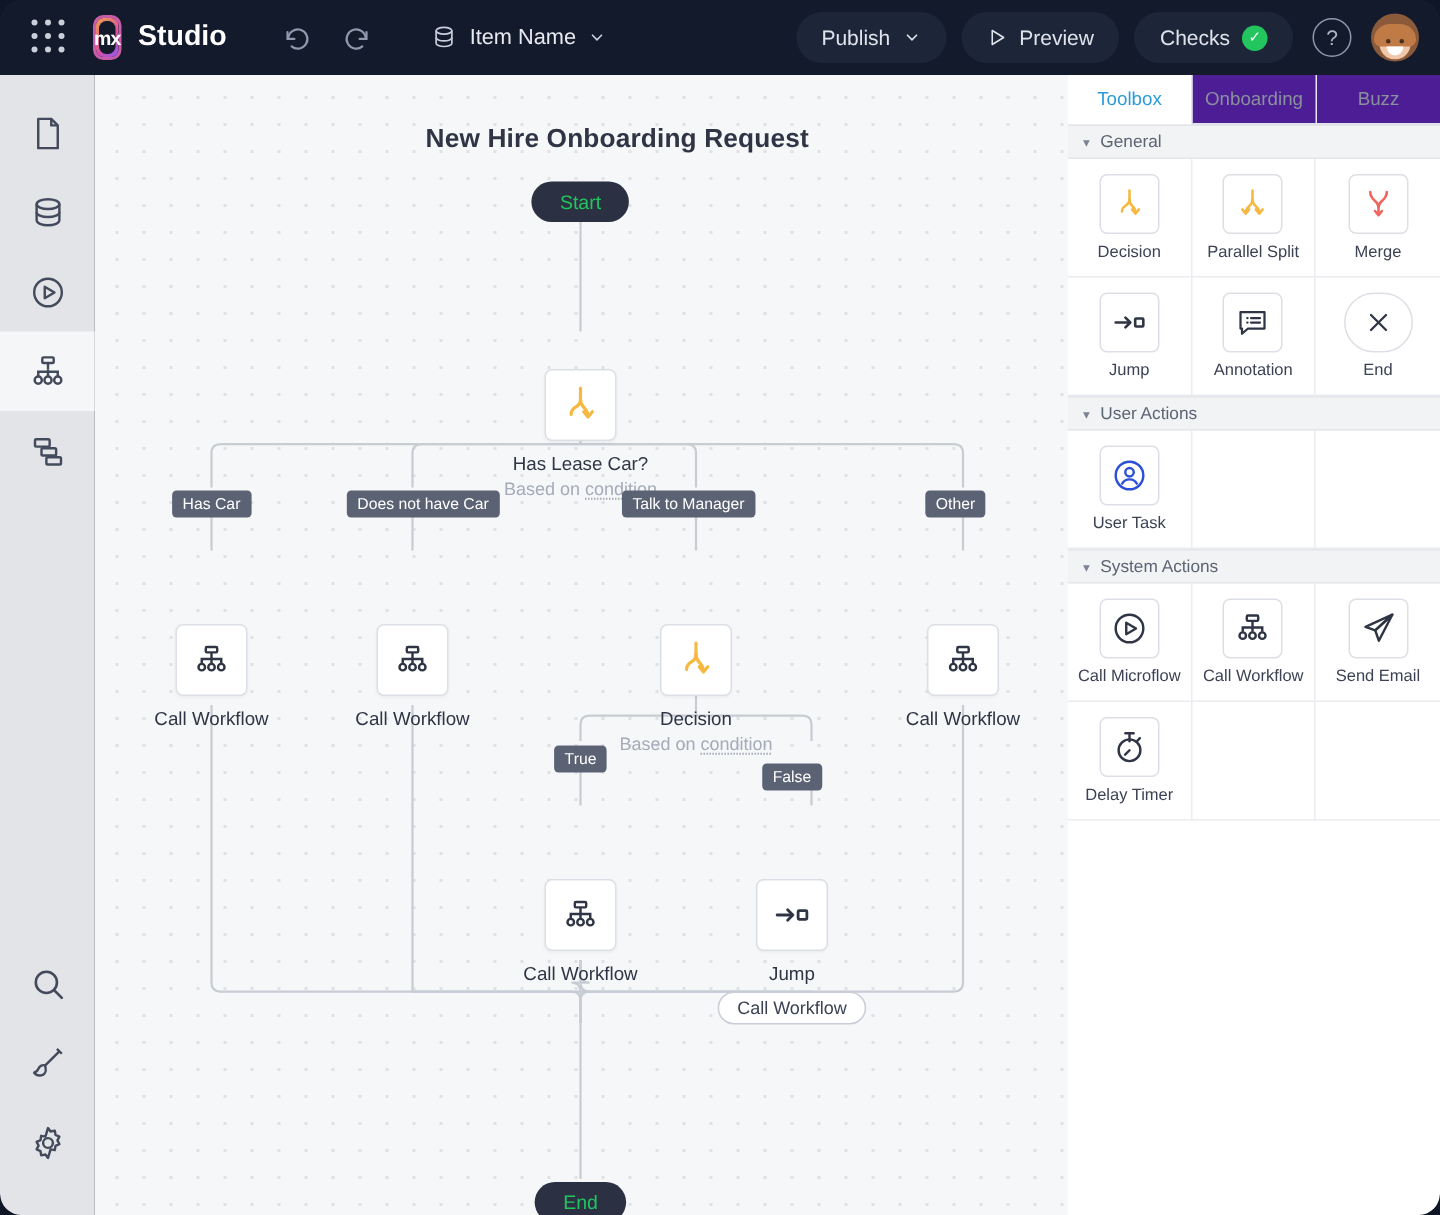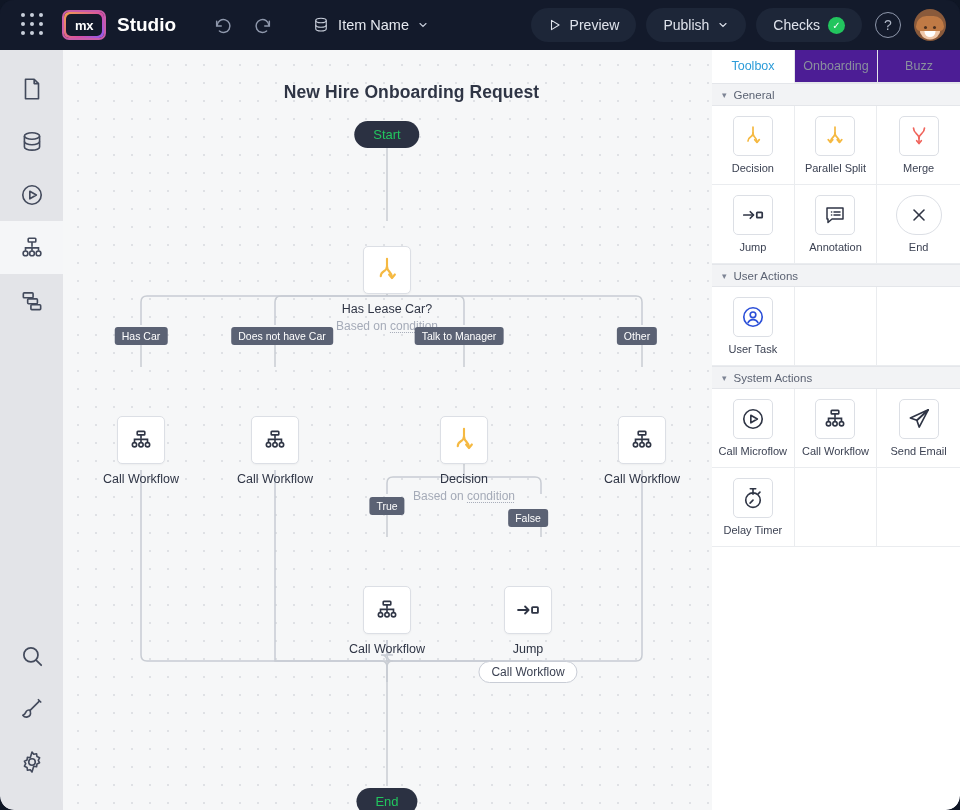--- a/index.html
+++ b/index.html
@@ -23,21 +23,21 @@
     background: #131a2b;
     display: flex; align-items: center;
   }
   .grid-icon {
     margin-left: 20px; width: 26px; height: 26px;
     display: grid; grid-template-columns: repeat(3, 6px); grid-template-rows: repeat(3, 6px);
     gap: 3px; align-content: center; justify-content: center; cursor: pointer;
   }
   .grid-icon i { width: 4px; height: 4px; border-radius: 50%; background: #c9cfdb; display:block; }
   .mx-logo {
-    margin-left: 16px; width: 44px; height: 30px; border-radius: 7px;
+    margin-left: 16px; width: 19px; height: 30px; border-radius: 7px;
     background: #131a2b;
     border: 2px solid #c85ca8;
     display: flex; align-items: center; justify-content: center;
     color: #ffffff; font-weight: bold; font-size: 13px; letter-spacing: -0.5px;
     background-image: linear-gradient(135deg,#f0a04b,#d84fa3 60%,#8b5cf6);
     background-clip: padding-box;
     position: relative;
   }
   .mx-logo span {
     position:absolute; inset:2px; background:#131a2b; border-radius:5px;
@@ -232,30 +232,30 @@
         <path d="M5 12v5c0 1.7 3.1 3 7 3s7-1.3 7-3v-5"></path>
       </svg>
       <span>Item Name</span>
       <svg width="12" height="12" viewBox="0 0 24 24" fill="none" stroke="#c9cfdb" stroke-width="2.2" stroke-linecap="round">
         <path d="M6 9l6 6 6-6"></path>
       </svg>
     </div>
 
     <div class="topbar-right">
       <div class="pill">
+        <span>Publish</span>
+        <svg width="12" height="12" viewBox="0 0 24 24" fill="none" stroke="#dfe3ec" stroke-width="2.2" stroke-linecap="round">
+          <path d="M6 9l6 6 6-6"></path>
+        </svg>
+      </div>
+      <div class="pill">
         <svg width="14" height="14" viewBox="0 0 24 24" fill="none" stroke="#dfe3ec" stroke-width="1.8" stroke-linejoin="round">
           <path d="M6 4 L19 12 L6 20 Z"></path>
         </svg>
         <span>Preview</span>
-      </div>
-      <div class="pill">
-        <span>Publish</span>
-        <svg width="12" height="12" viewBox="0 0 24 24" fill="none" stroke="#dfe3ec" stroke-width="2.2" stroke-linecap="round">
-          <path d="M6 9l6 6 6-6"></path>
-        </svg>
       </div>
       <div class="pill">
         <span>Checks</span>
         <span class="check-dot">✓</span>
       </div>
       <div class="help-circle">?</div>
       <div class="avatar">
         <div class="face"></div>
         <div class="hair"></div>
         <div class="eye l"></div>

